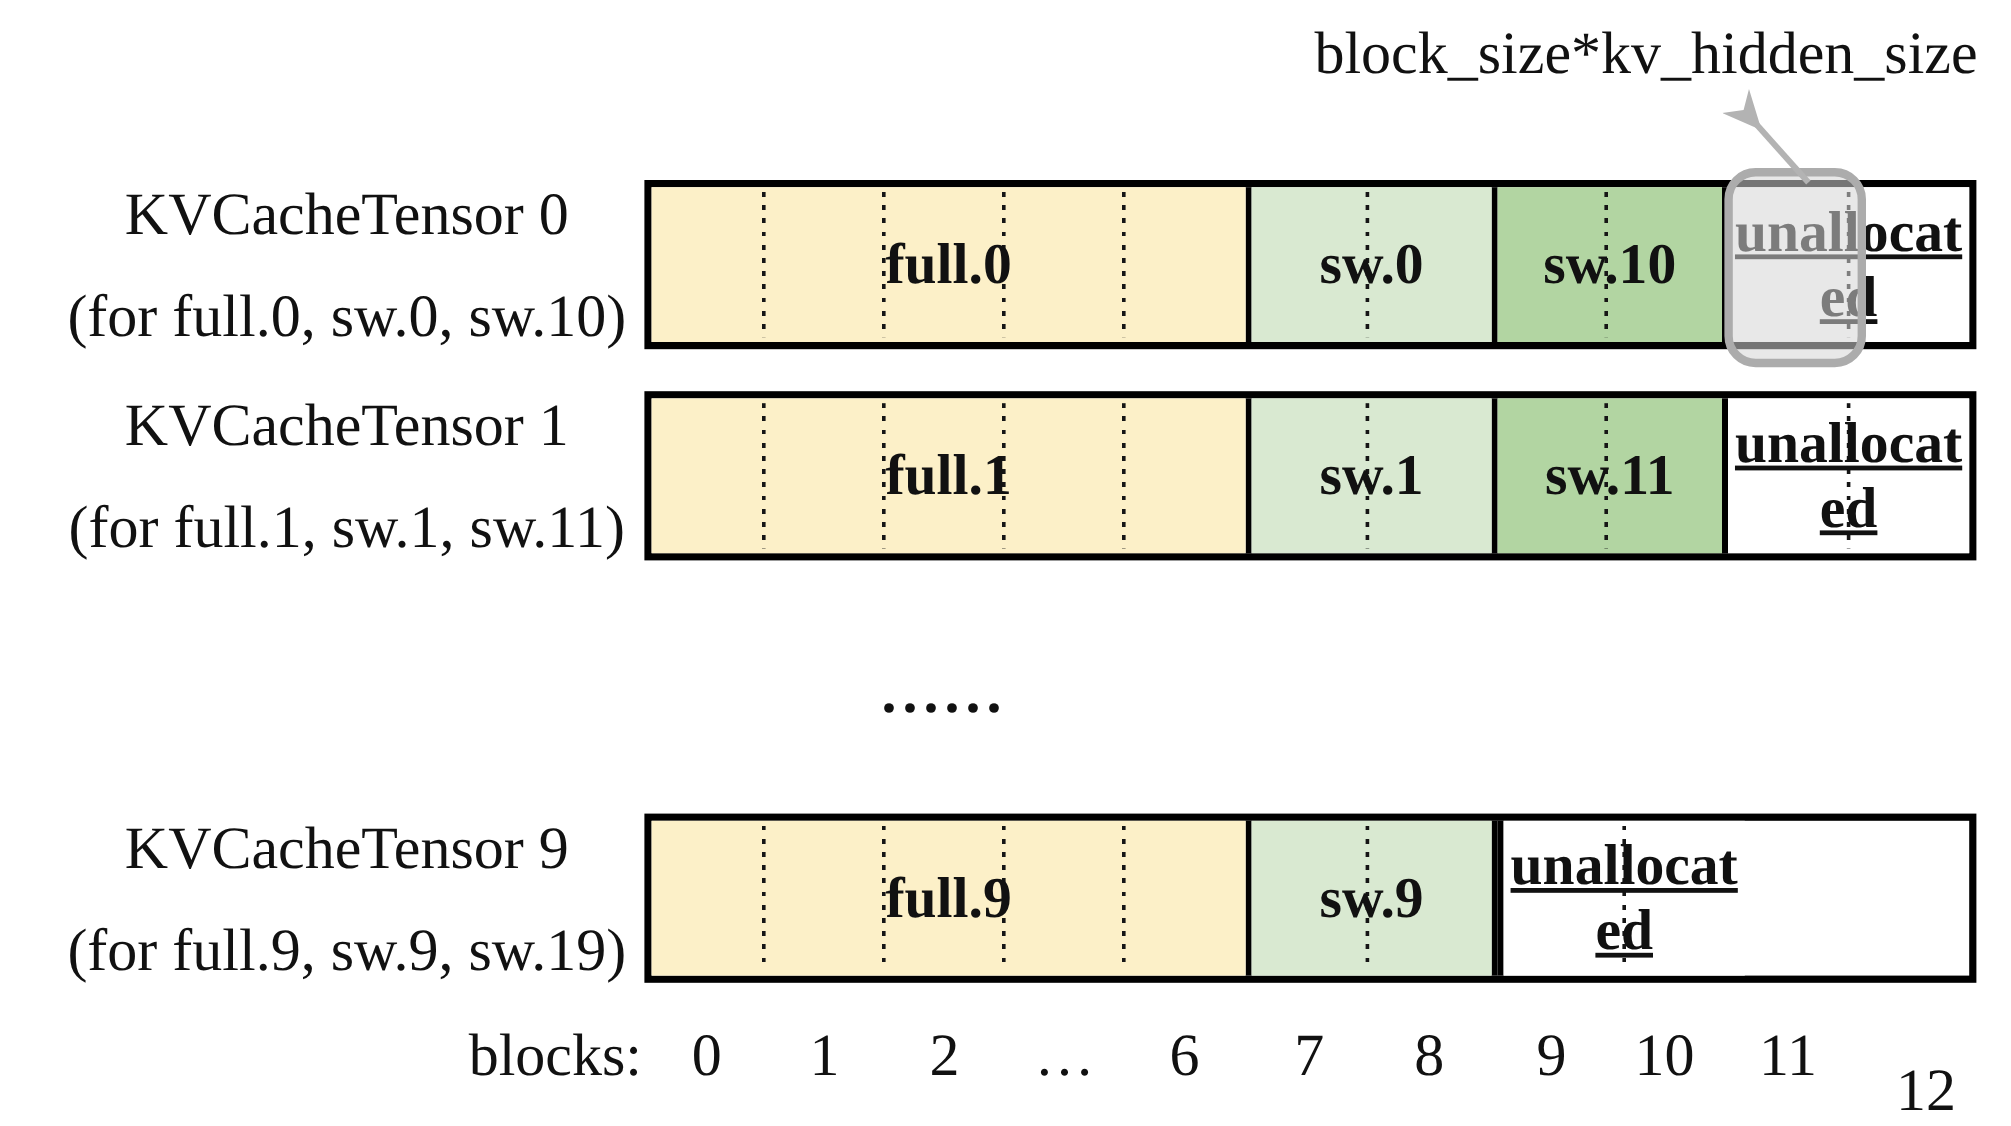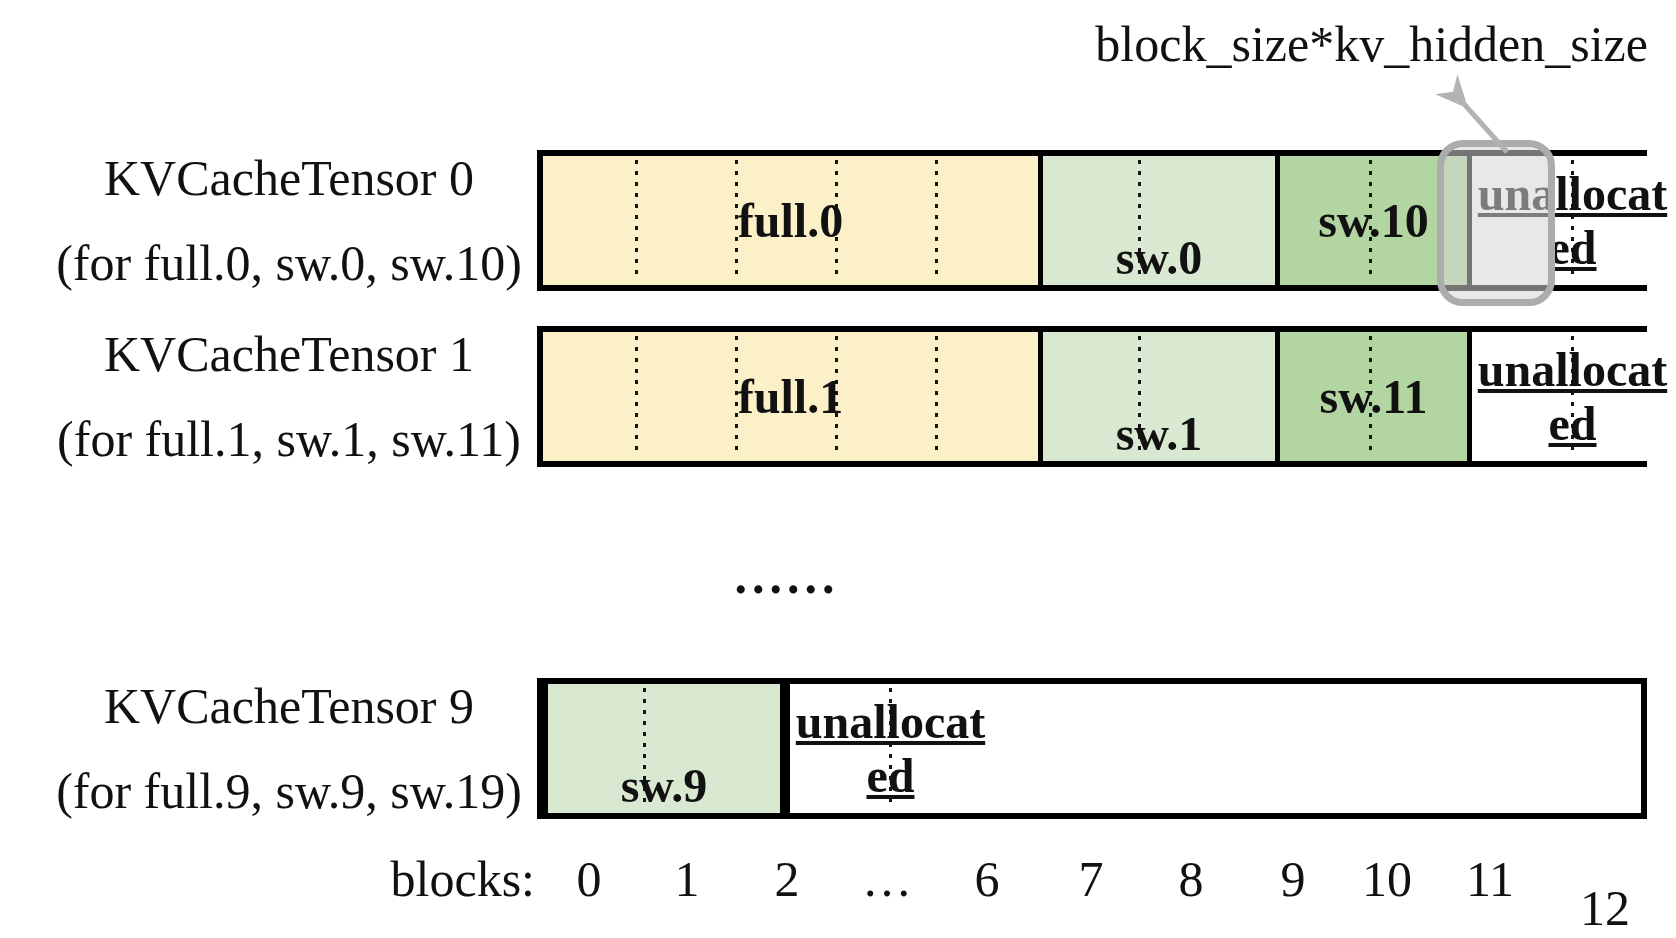--- a/index.html
+++ b/index.html
@@ -21,21 +21,21 @@
   .bar{
     position:absolute;left:537px;width:1110px;height:141px;
     box-sizing:border-box;border:6px solid var(--border-black,#000);
     display:flex;background:#fff;
   }
   .sec{
     position:relative;flex:none;height:100%;
     display:flex;align-items:center;justify-content:center;
   }
   .sec-full{width:495px;background:var(--full-fill,#FCF0C8);}
-  .sec-sw-early{width:232px;background:var(--sw-early-fill,#D9E9D1);align-items:flex-end;}
+  .sec-sw-early{width:200px;background:var(--sw-early-fill,#D9E9D1);}
   .sec-sw-late{width:187px;background:var(--sw-late-fill,#B2D5A2);}
   .sec-unalloc{width:201px;background:var(--unallocated-fill,#fff);text-decoration:underline;}
   .vsep{flex:none;width:5px;height:100%;background:var(--border-black,#000);}
   .sec-label{
     font-weight:bold;font-size:48px;line-height:54px;text-align:center;
     position:relative;z-index:2;
   }
   .sec-label.wrap{width:190px;overflow-wrap:anywhere;}
   .dotline{
     position:absolute;top:4px;bottom:4px;width:3px;z-index:1;
@@ -141,20 +141,27 @@
     </div>
   </div>
 
   <div class="mid-ellipsis">......</div>
 
   <div class="row-label" style="top:678px;">
     <div>KVCacheTensor 9</div>
     <div>(for full.9, sw.9, sw.19)</div>
   </div>
   <div class="bar" style="top:678px;">
+    <div class="sec sec-full">
+      <div class="dotline d1"></div>
+      <div class="dotline d2"></div>
+      <div class="dotline d3"></div>
+      <div class="dotline d4"></div>
+      <span class="sec-label">full.9</span>
+    </div>
     <div class="vsep"></div>
     <div class="sec sec-sw-early">
       <div class="dotline d1"></div>
       <span class="sec-label">sw.9</span>
     </div>
     <div class="vsep"></div>
     <div class="vsep"></div>
     <div class="sec sec-unalloc">
       <div class="dotline d1"></div>
       <span class="sec-label wrap">unallocated</span>

